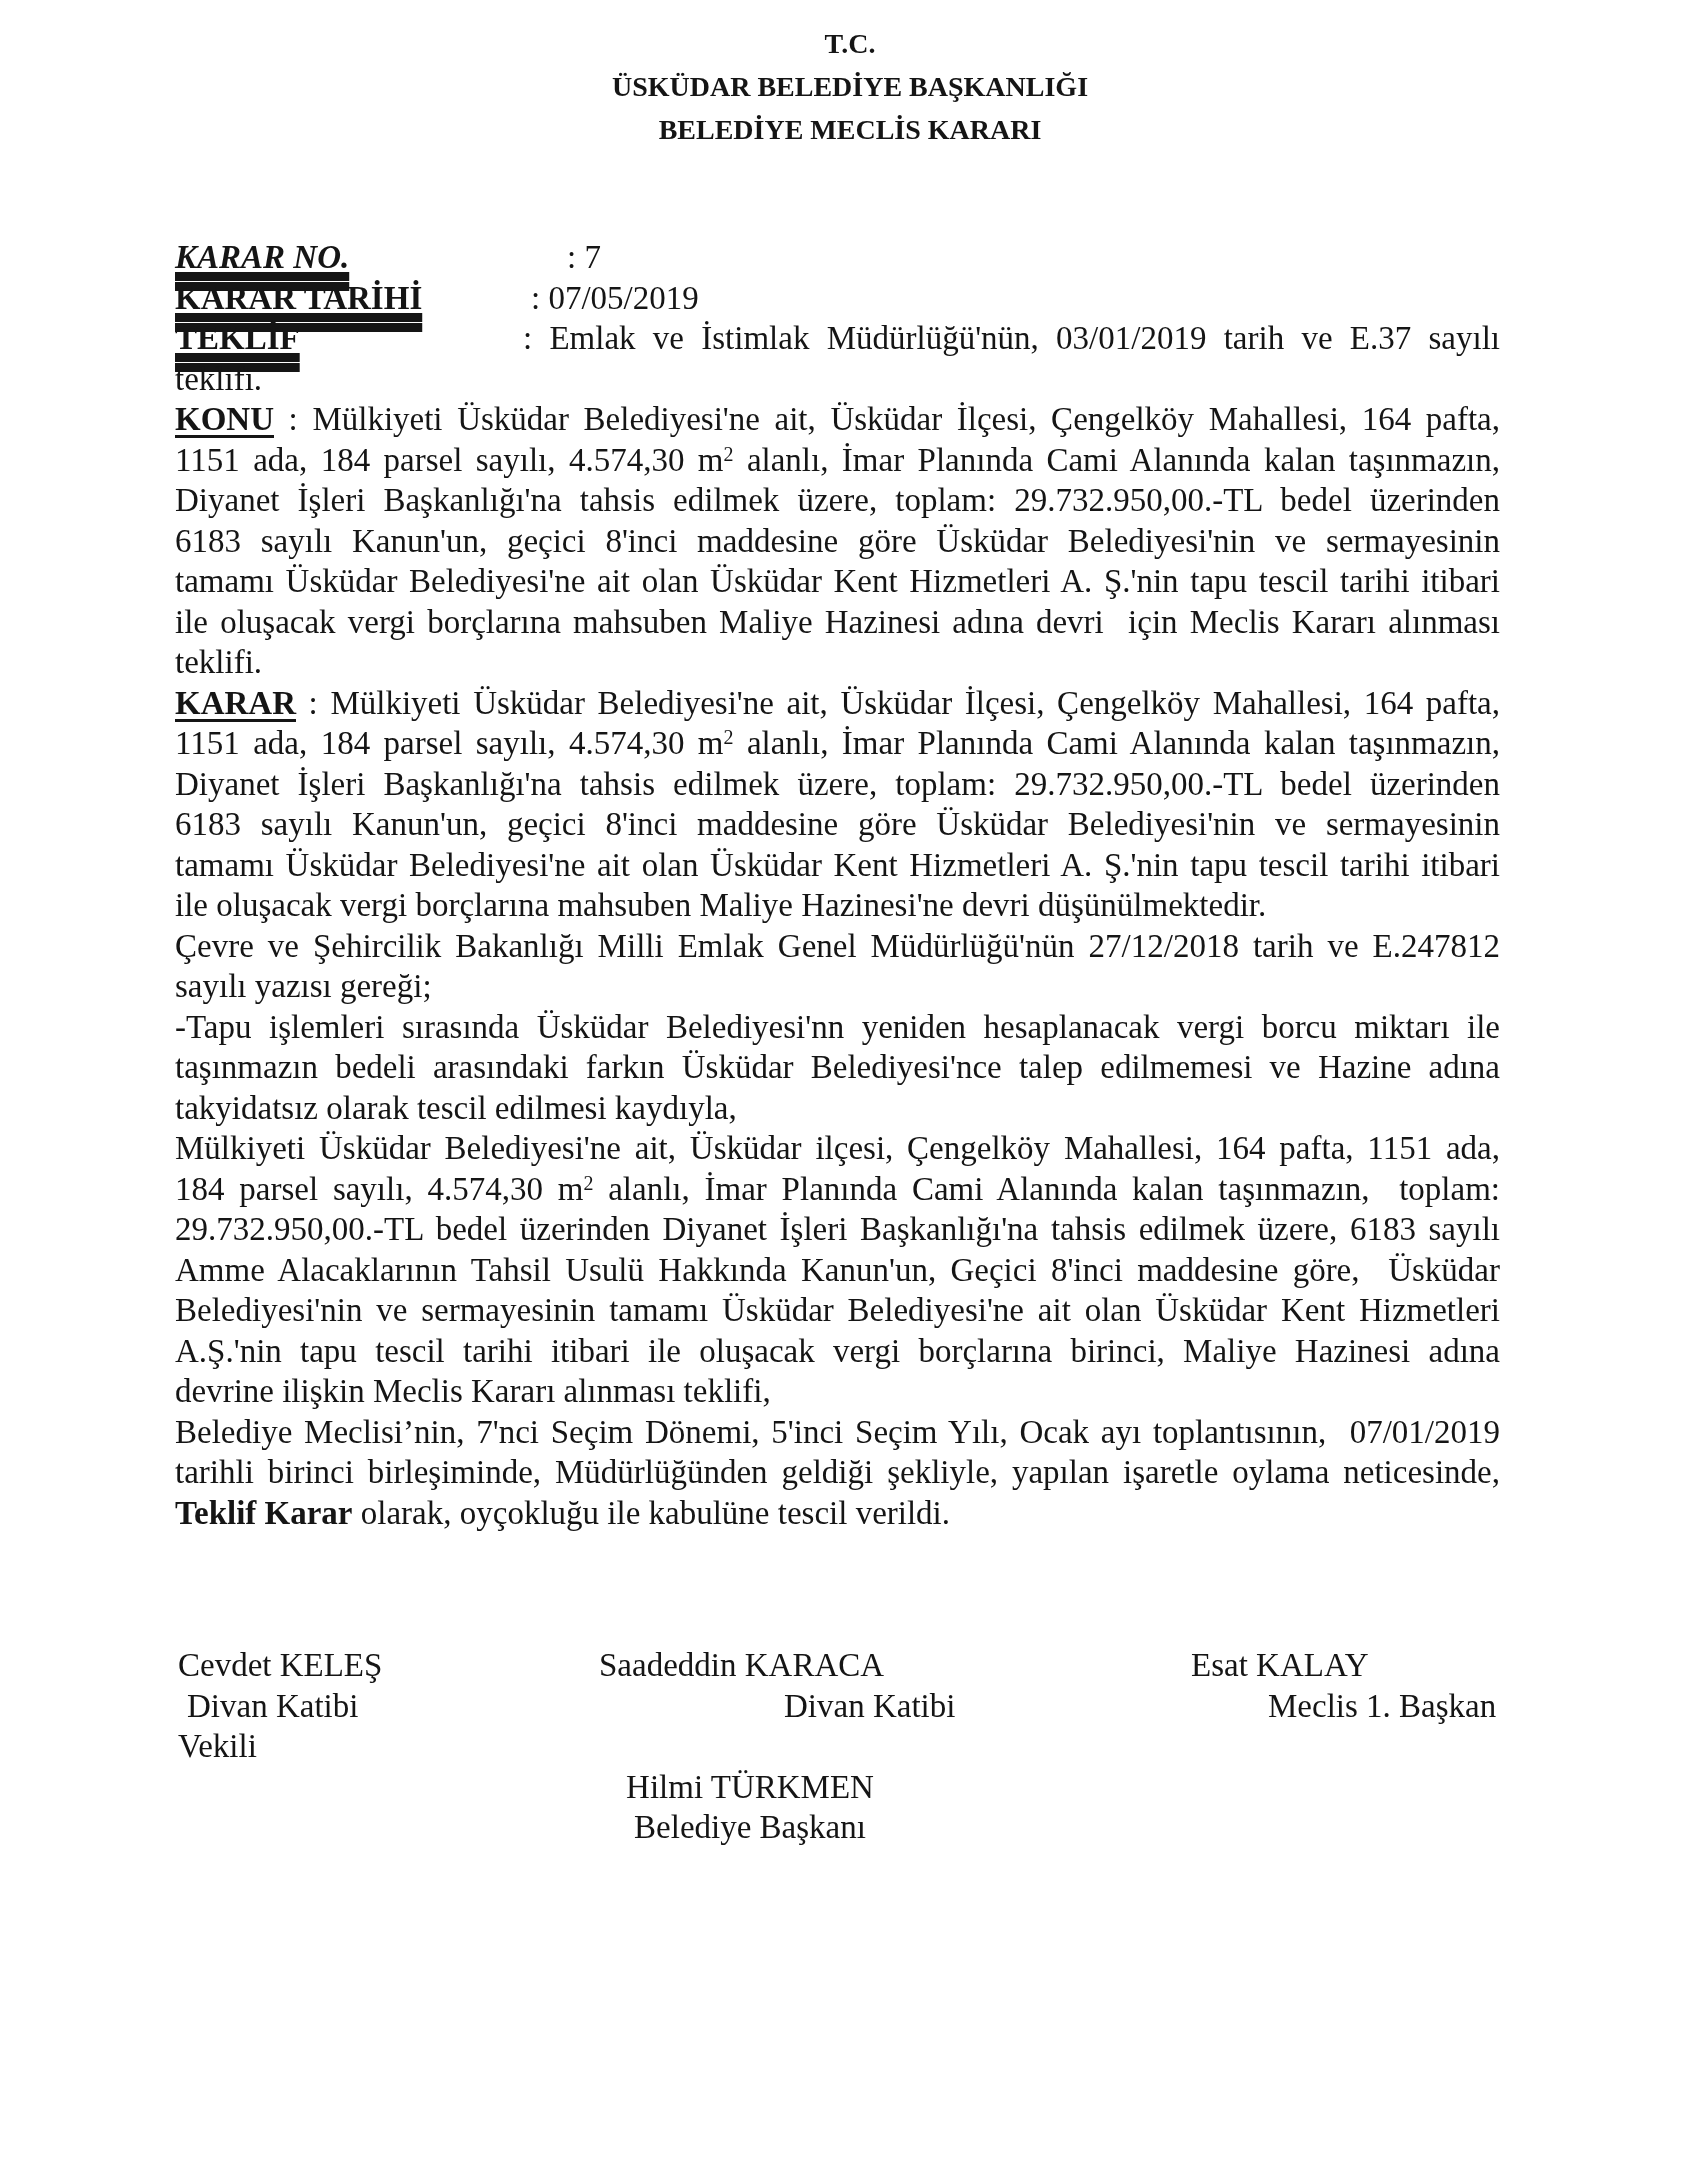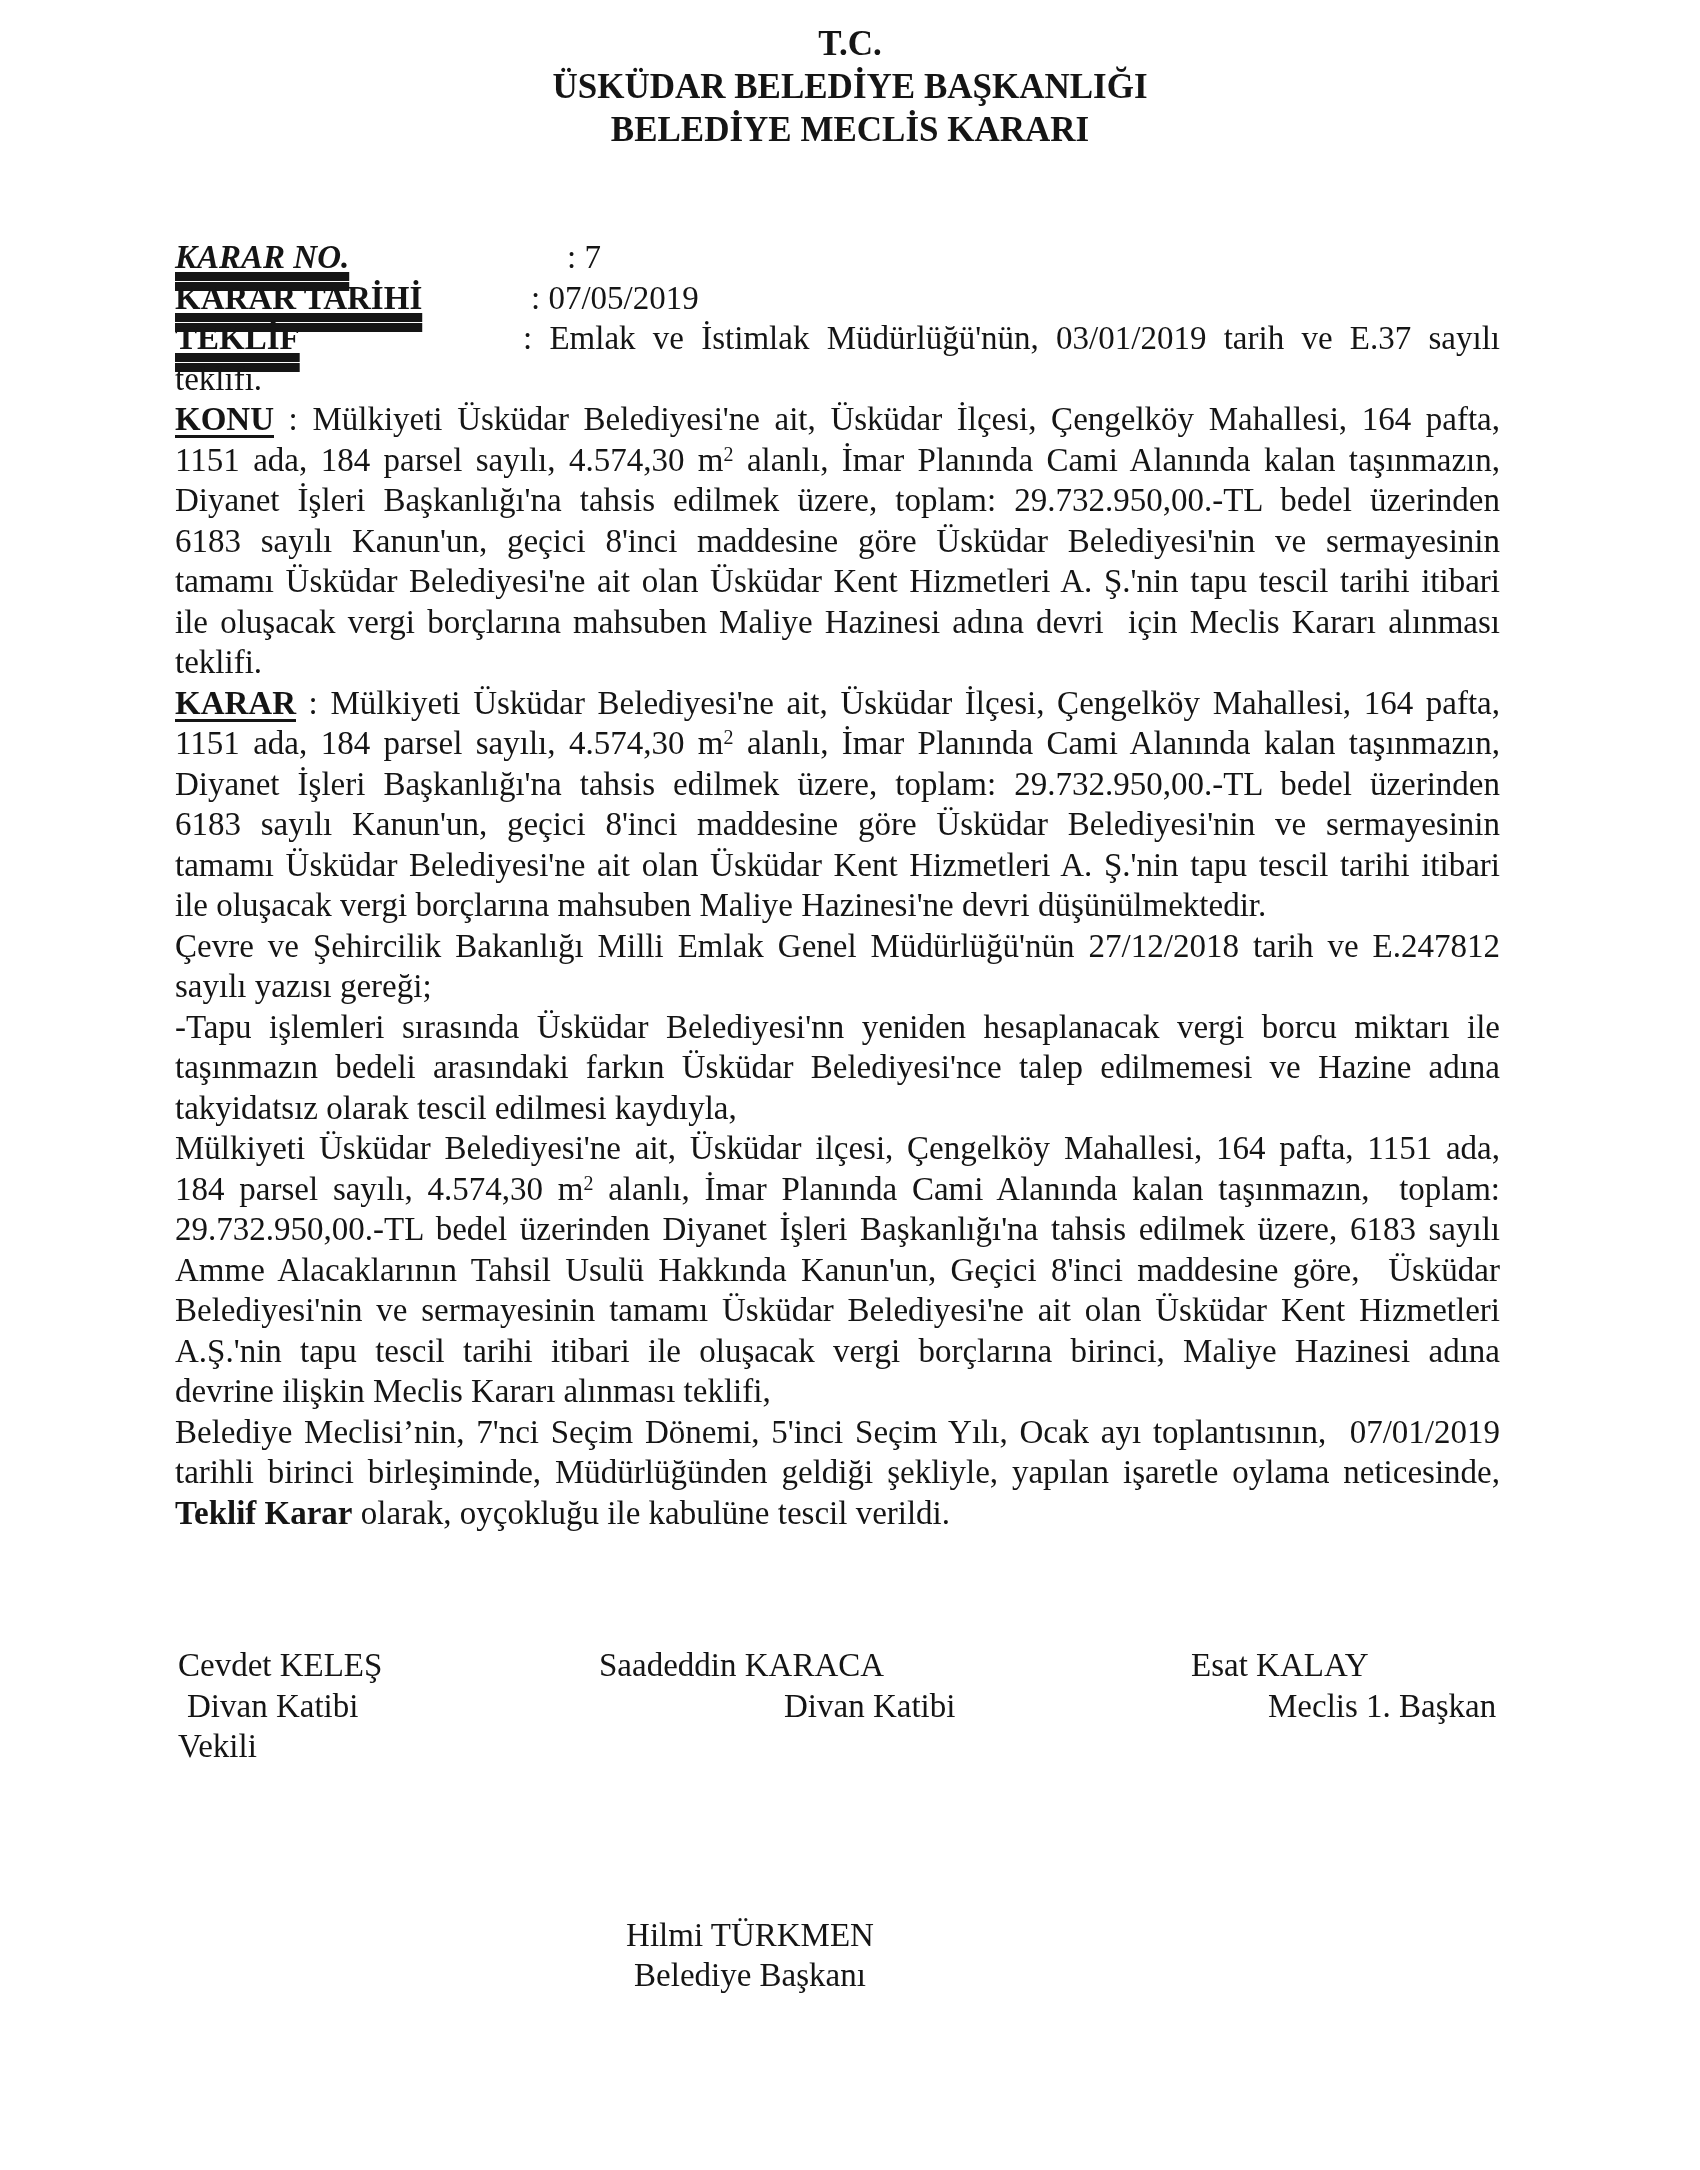--- a/index.html
+++ b/index.html
@@ -9,21 +9,21 @@
     height: 2170px;
     background: #ffffff;
     color: #151515;
     font-family: "Liberation Serif", "DejaVu Serif", serif;
     overflow: hidden;
   }
   .doc-header {
     padding-top: 22px;
     text-align: center;
     font-weight: bold;
-    font-size: 35px;
+    font-size: 28px;
     line-height: 43px;
   }
   .content {
     margin-left: 175px;
     width: 1325px;
     font-size: 33px;
     line-height: 40.5px;
   }
   .para-meta { margin-top: 86px; }
   .line { text-align: left; }
@@ -39,21 +39,21 @@
   .u2 {
     text-decoration-line: underline;
     text-decoration-style: double;
     text-decoration-thickness: 9px;
     text-underline-offset: 4px;
   }
   .sup { font-size: 20px; vertical-align: 10px; line-height: 0; }
   .sigblock { margin-top: 112px; }
   .sigrow { position: relative; height: 40.5px; }
   .sigitem { position: absolute; top: 0; white-space: nowrap; }
-  .mayor { margin-top: 148px; width: 500px; margin-left: 325px; text-align: center; }
+  .mayor { width: 500px; margin-left: 325px; text-align: center; }
 </style>
 </head>
 <body>
 
 <div class="page">
   <div class="doc-header">
     <div>T.C.</div>
     <div>ÜSKÜDAR BELEDİYE BAŞKANLIĞI</div>
     <div>BELEDİYE MECLİS KARARI</div>
   </div>

